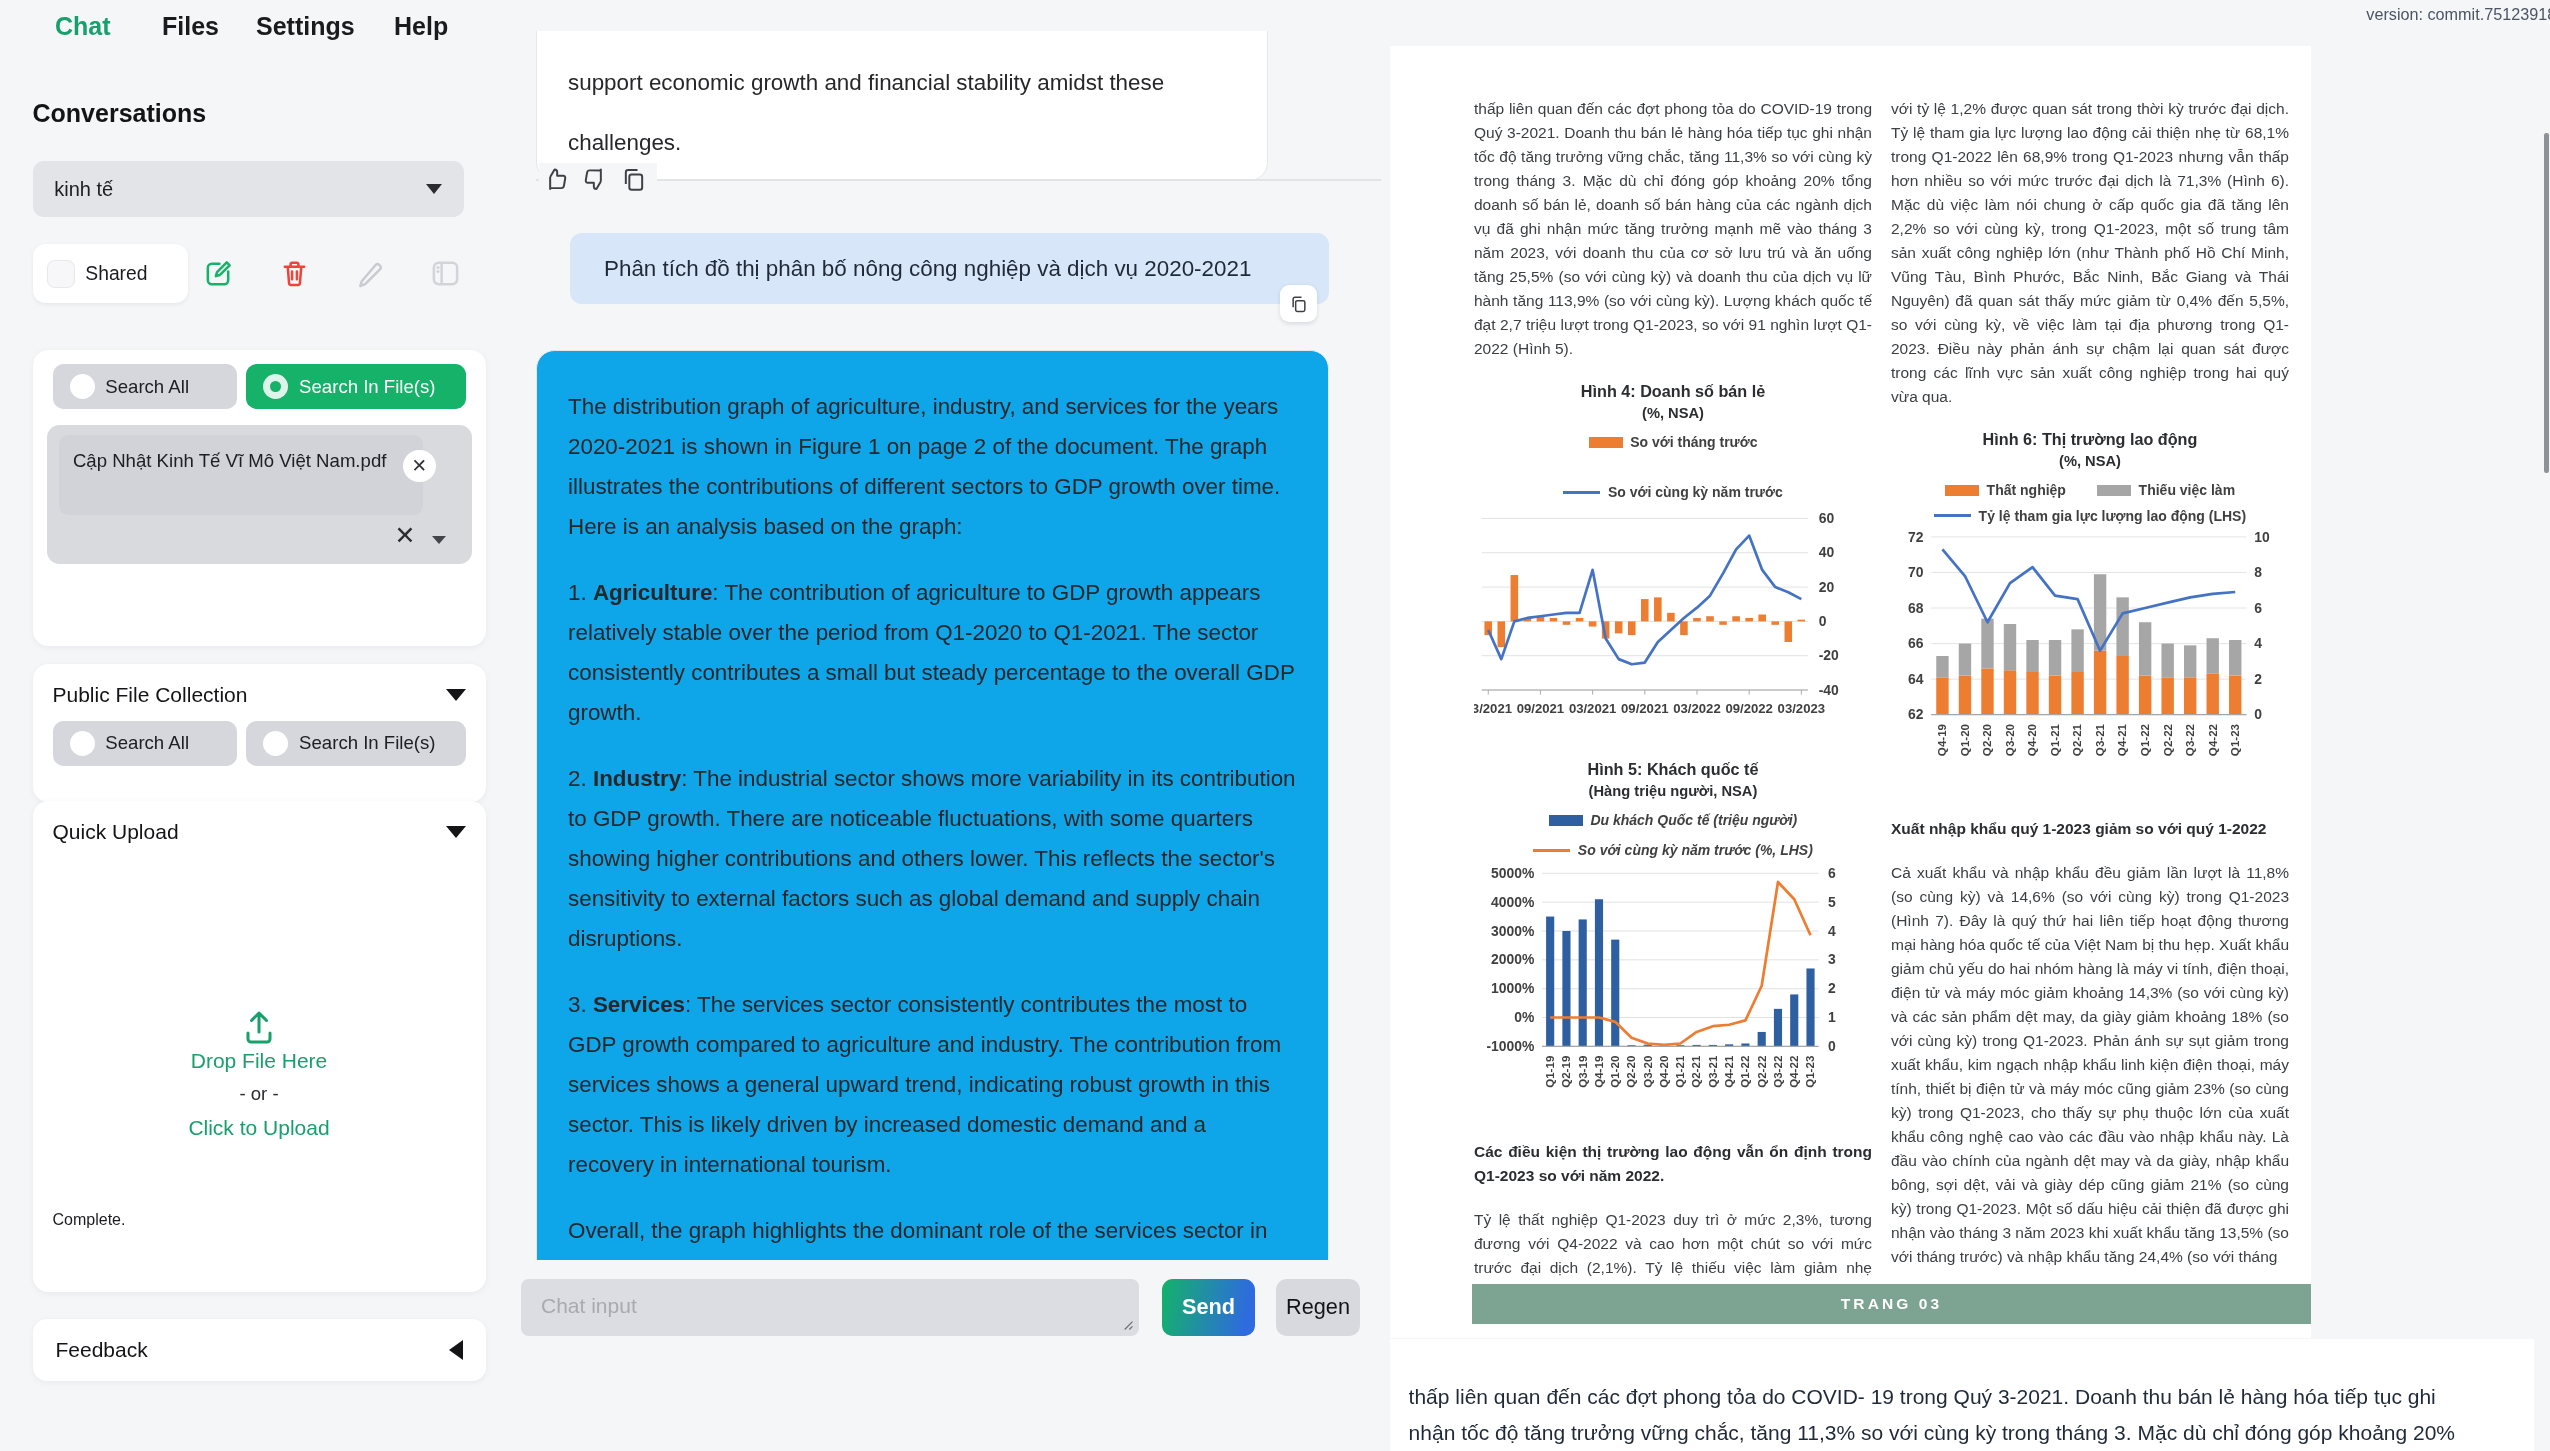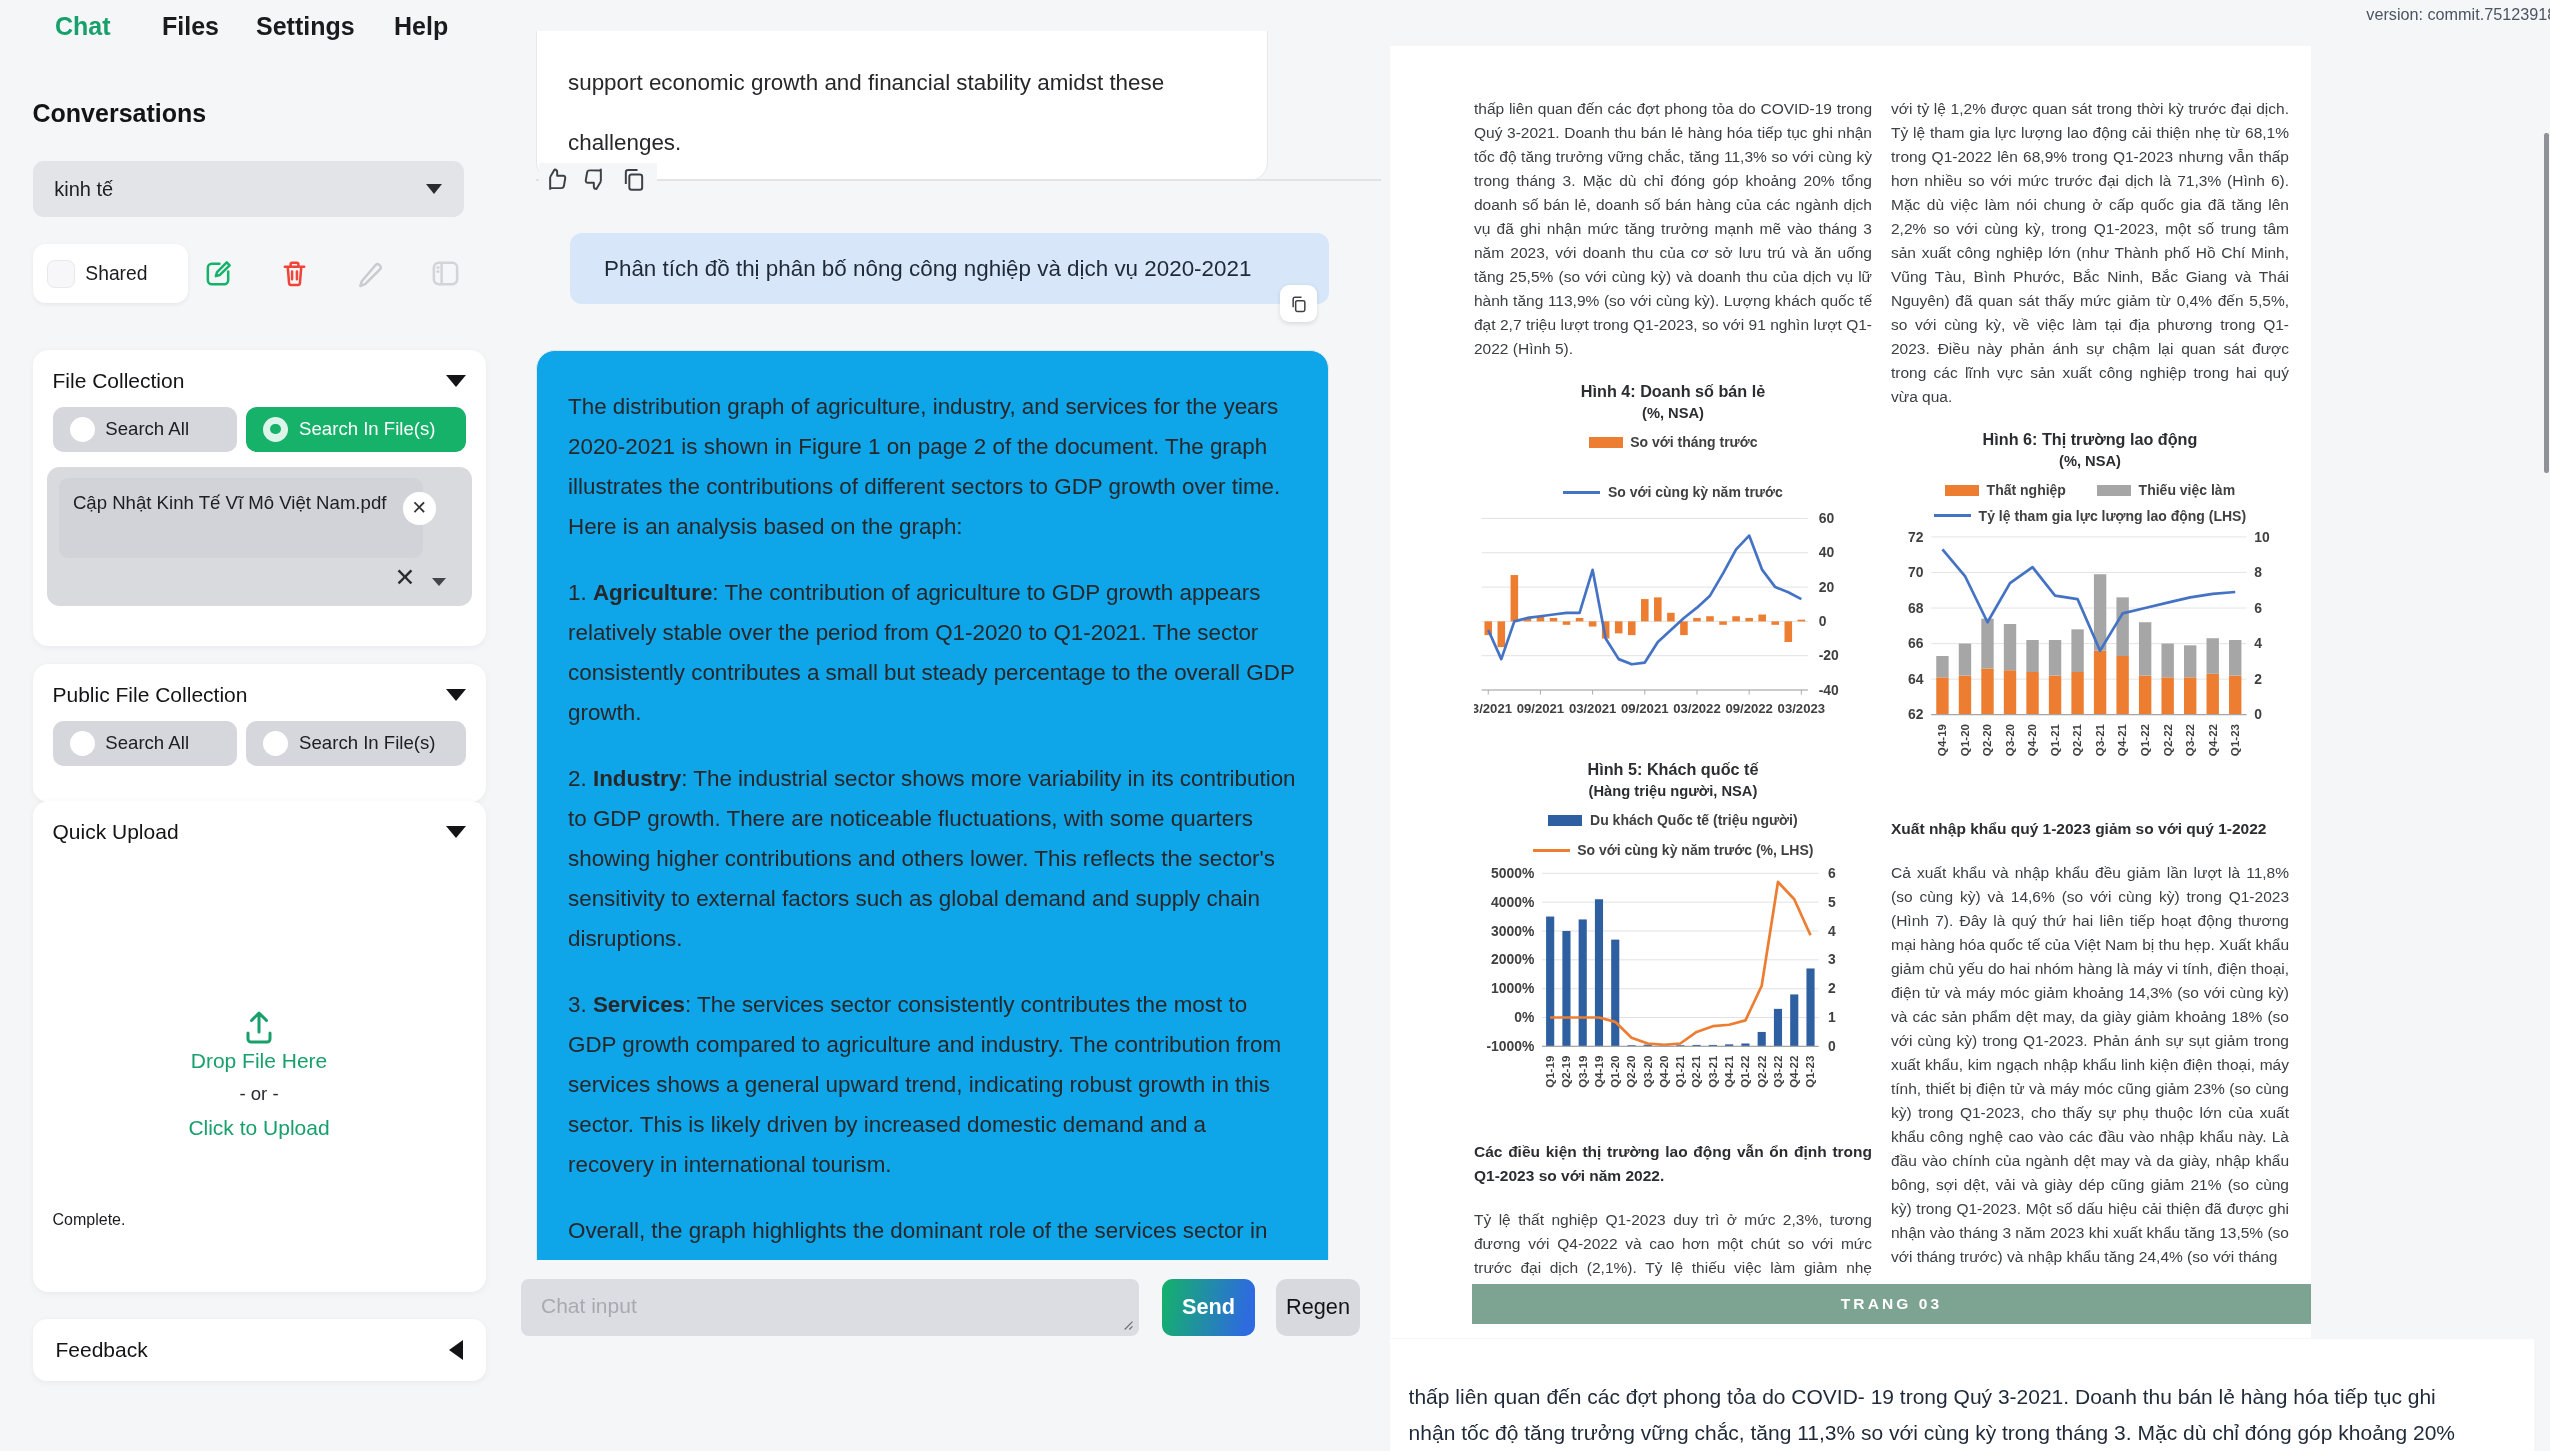--- a/index.html
+++ b/index.html
@@ -144,24 +144,20 @@
 </span>
 <span class="icon-btn" style="left:430px">
   <svg width="31" height="31" viewBox="0 0 32 32">
     <rect x="4" y="5" width="24" height="22" rx="5" fill="none" stroke="#d2d4d9" stroke-width="2.6"></rect>
     <path d="M12 5v22" stroke="#d2d4d9" stroke-width="2.6"></path>
     <path d="M8 10h.5M8 14h.5" stroke="#d2d4d9" stroke-width="2.8" stroke-linecap="round"></path>
   </svg>
 </span>
 
 <div class="card" style="top:350px;height:296px">
-  <div class="card-head">
-    <span class="card-title">File Collection</span>
-    <span class="tri-down"></span>
-  </div>
   <div class="pill-row">
     <div class="pill" style="width:186px">
       <span class="radio"></span>
       <span>Search All</span>
     </div>
     <div class="pill selected" style="width:221px">
       <span class="radio"></span>
       <span>Search In File(s)</span>
     </div>
   </div>
@@ -339,21 +335,21 @@
           <line x1="356.03999999999996" x2="356.03999999999996" y1="238" y2="244" stroke="#a6a6a6" stroke-width="1.2"></line>
           <text x="356.03999999999996" y="268" font-size="17" font-weight="700" fill="#404040" text-anchor="middle" transform="">09/2022</text>
           <line x1="423.56" x2="423.56" y1="238" y2="244" stroke="#a6a6a6" stroke-width="1.2"></line>
           <text x="423.56" y="268" font-size="17" font-weight="700" fill="#404040" text-anchor="middle" transform="">03/2023</text>
         </svg>
     </div>
 
     <div class="fig">
       <div class="fig-title">Hình 5: Khách quốc tế</div>
       <div class="fig-sub">(Hàng triệu người, NSA)</div>
-      <div class="legend" style="flex-direction:row;align-items:center;gap:6.2px;">
+      <div class="legend" style="flex-direction:row;align-items:center;gap:6.2px;font-style:italic;">
         <span class="legend-item">
             <span class="sw-bar" style="background: rgb(46, 95, 160);"></span>
             <span>Du khách Quốc tế (triệu người)</span>
           </span>
         <span class="legend-item">
             <span class="sw-line" style="background: rgb(237, 125, 49);"></span>
             <span>So với cùng kỳ năm trước (%, LHS)</span>
           </span>
       </div>
       <svg id="fig5-svg" width="398" height="255" viewBox="0 0 515 330" style="font-size:20px">

